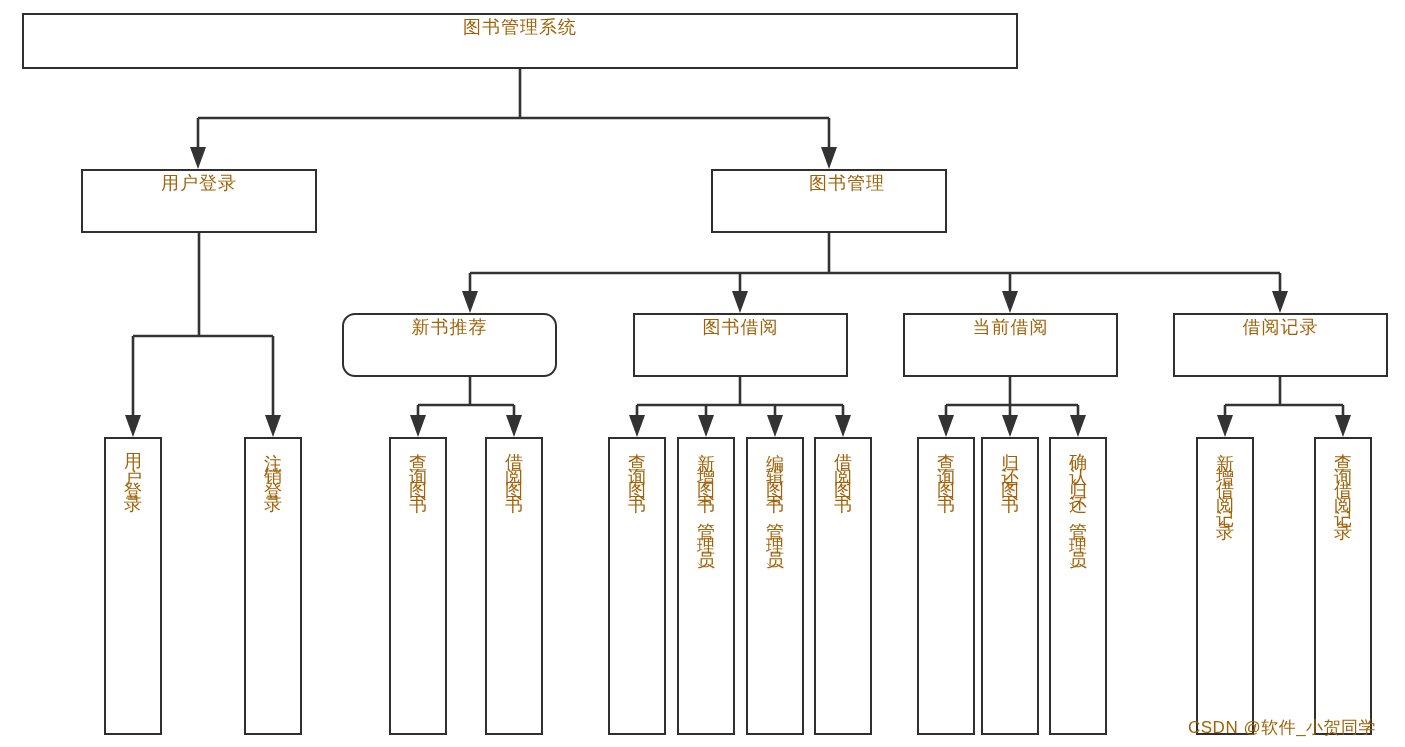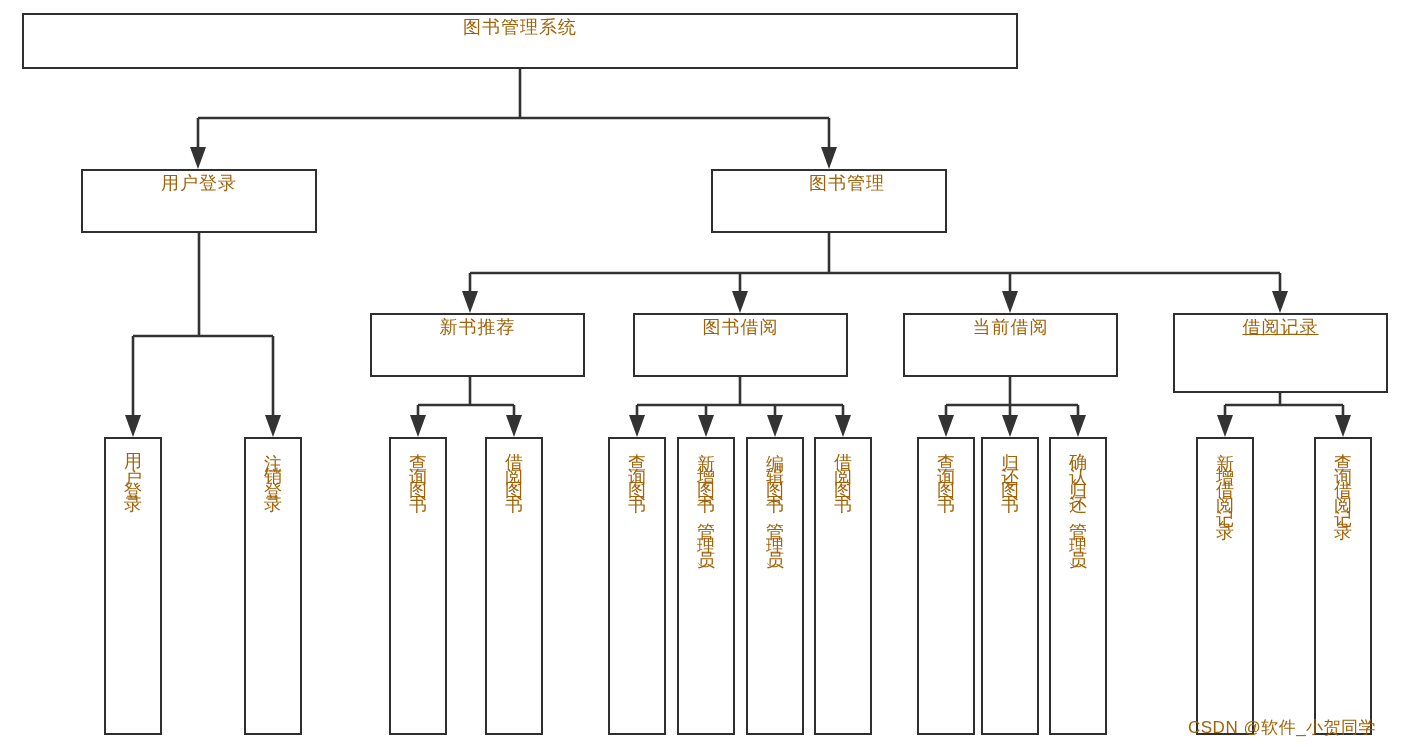--- a/index.html
+++ b/index.html
@@ -98,30 +98,30 @@
     <span>图书管理系统</span>
   </div>
 
   <div class="node" style="left:81px; top:169px; width:236px; height:64px;">
     <span>用户登录</span>
   </div>
   <div class="node" style="left:711px; top:169px; width:236px; height:64px;padding-left:36px;">
     <span>图书管理</span>
   </div>
 
-  <div class="node" style="left:370px; top:313px; width:215px; height:64px;">
+  <div class="node" style="left:342px; top:313px; width:215px; height:64px;border-radius:13px;">
     <span>新书推荐</span>
   </div>
   <div class="node" style="left:633px; top:313px; width:215px; height:64px;">
     <span>图书借阅</span>
   </div>
   <div class="node" style="left:903px; top:313px; width:215px; height:64px;">
     <span>当前借阅</span>
   </div>
-  <div class="node" style="left:1173px; top:313px; width:215px; height:80px;text-decoration:underline;">
+  <div class="node" style="left:1173px; top:313px; width:215px; height:64px;">
     <span>借阅记录</span>
   </div>
 
   <div class="node vnode" style="left:104px; top:437px; width:58px; height:298px;">
     <span>用户登录</span>
   </div>
   <div class="node vnode" style="left:244px; top:437px; width:58px; height:298px;">
     <span>注销登录</span>
   </div>
 

